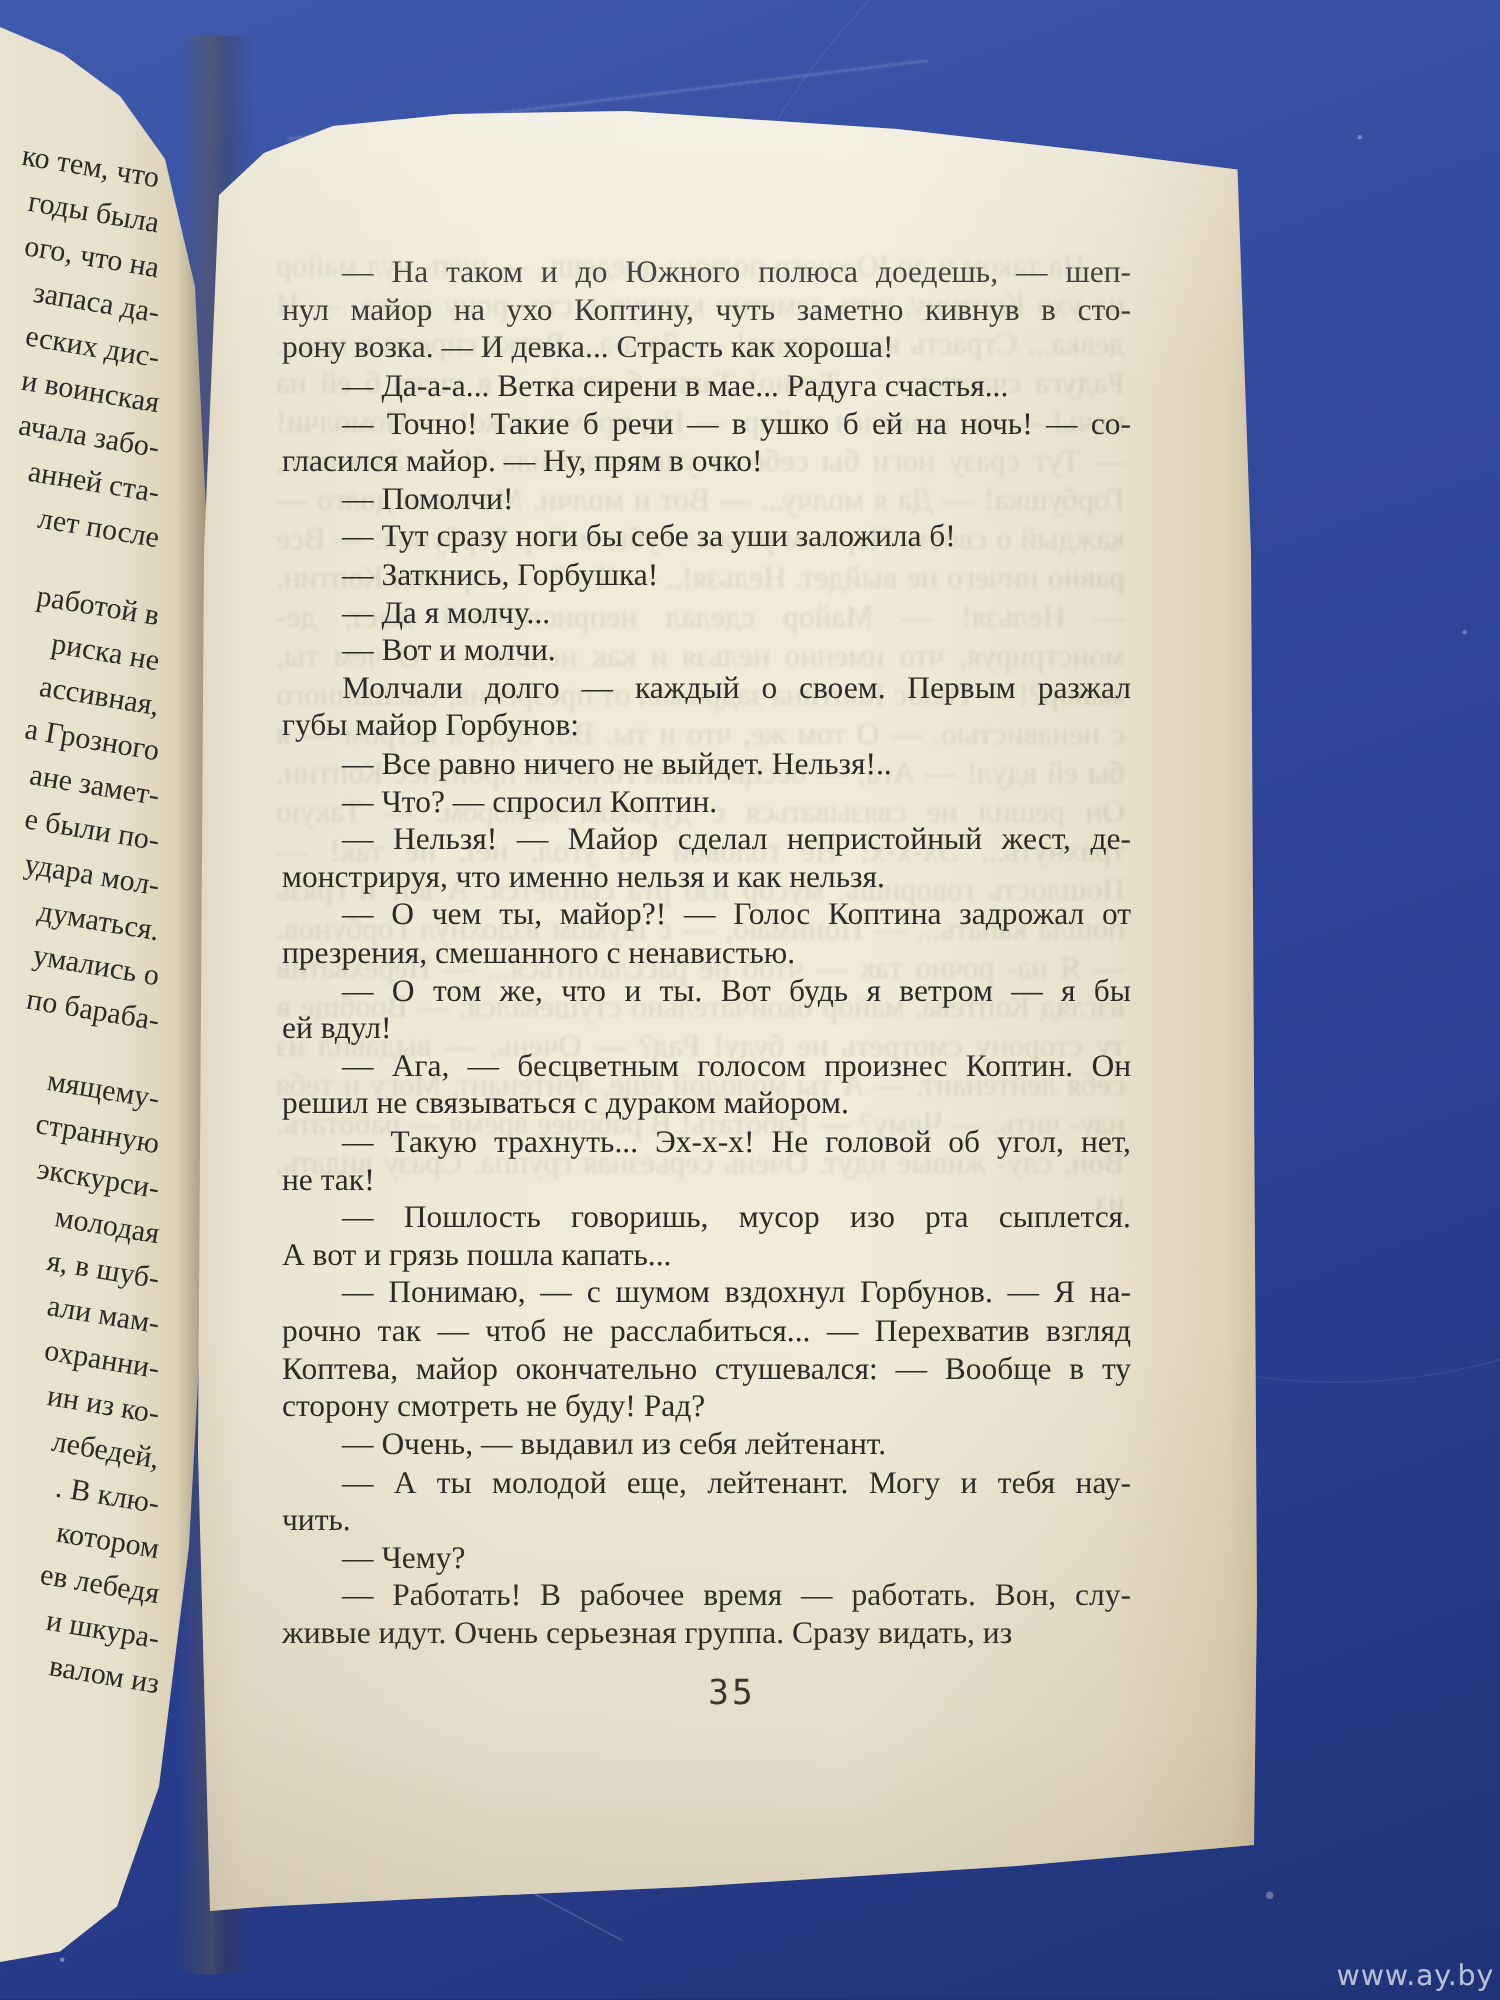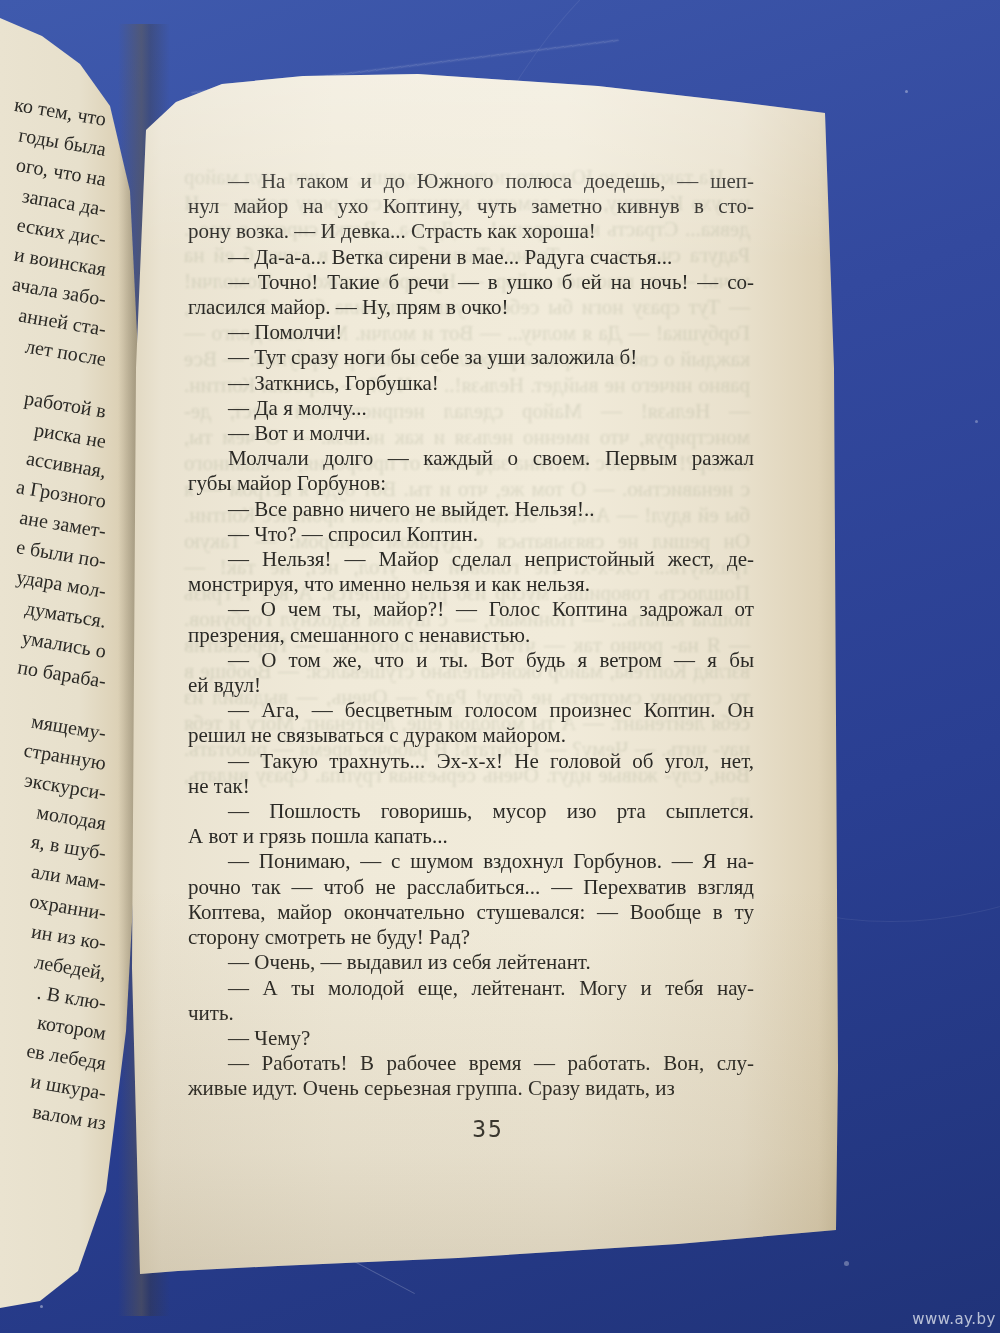--- a/index.html
+++ b/index.html
@@ -39,21 +39,21 @@
     transform:scaleX(-1);font-size:21px;line-height:26px;text-align:justify;
     color:rgba(108,118,88,0.16);filter:blur(1px);}
   .text-block{position:absolute;left:70px;top:101px;width:566px;}
   .bline{font-size:21px;line-height:25.2px;color:#2b2a26;text-align:justify;white-space:normal;}
   .bline.just{text-align-last:justify;}
   .bline.first{text-indent:40px;}
   .page-number{position:absolute;left:330px;top:1048px;width:80px;text-align:center;
     font-family:"DejaVu Sans Mono", monospace;font-size:23px;letter-spacing:2px;color:#32312c;}
   
   .watermark{position:absolute;right:4px;bottom:5px;font-family:"DejaVu Sans", sans-serif;
-    font-size:15px;color:rgba(222,228,238,0.8);letter-spacing:0.5px;}
+    font-size:19px;color:rgba(222,228,238,0.8);letter-spacing:0.5px;}
 </style>
 </head>
 <body>
 
 <div class="scene">
   <div class="scr scr1"></div>
   <div class="scr scr2"></div>
   <div class="scr scr3"></div>
   <div class="scr scr4"></div>
   <div class="specks"></div>

